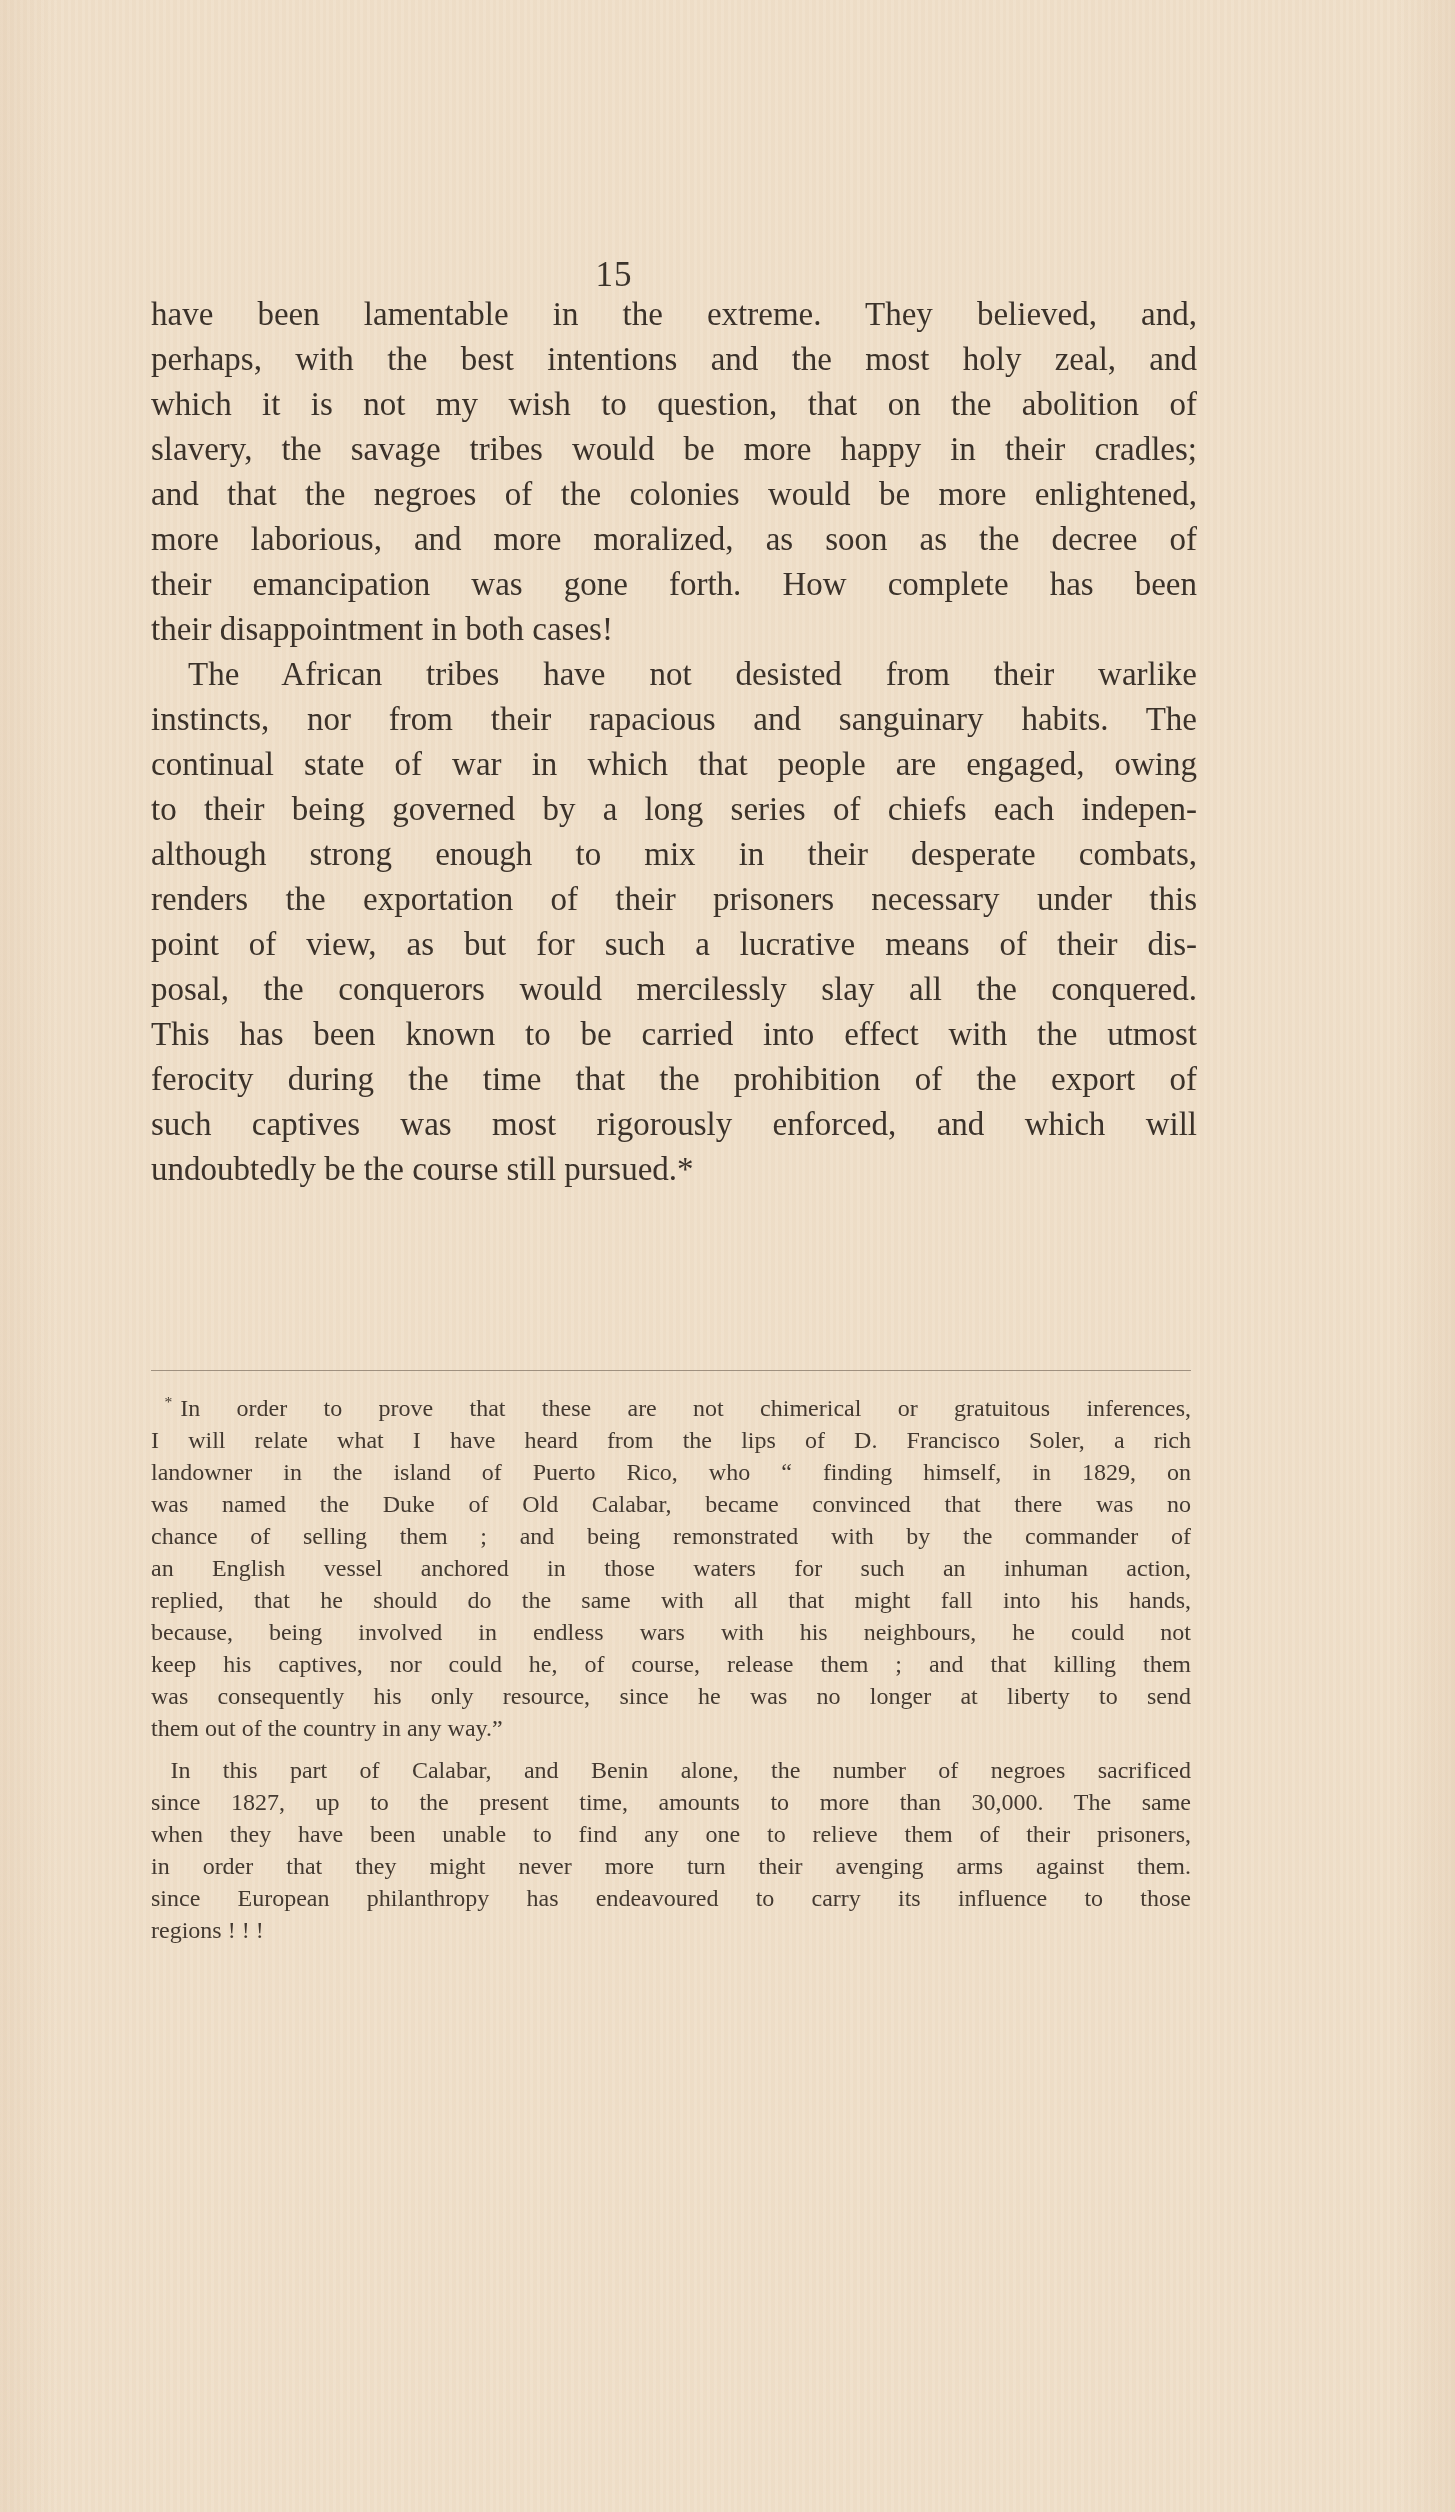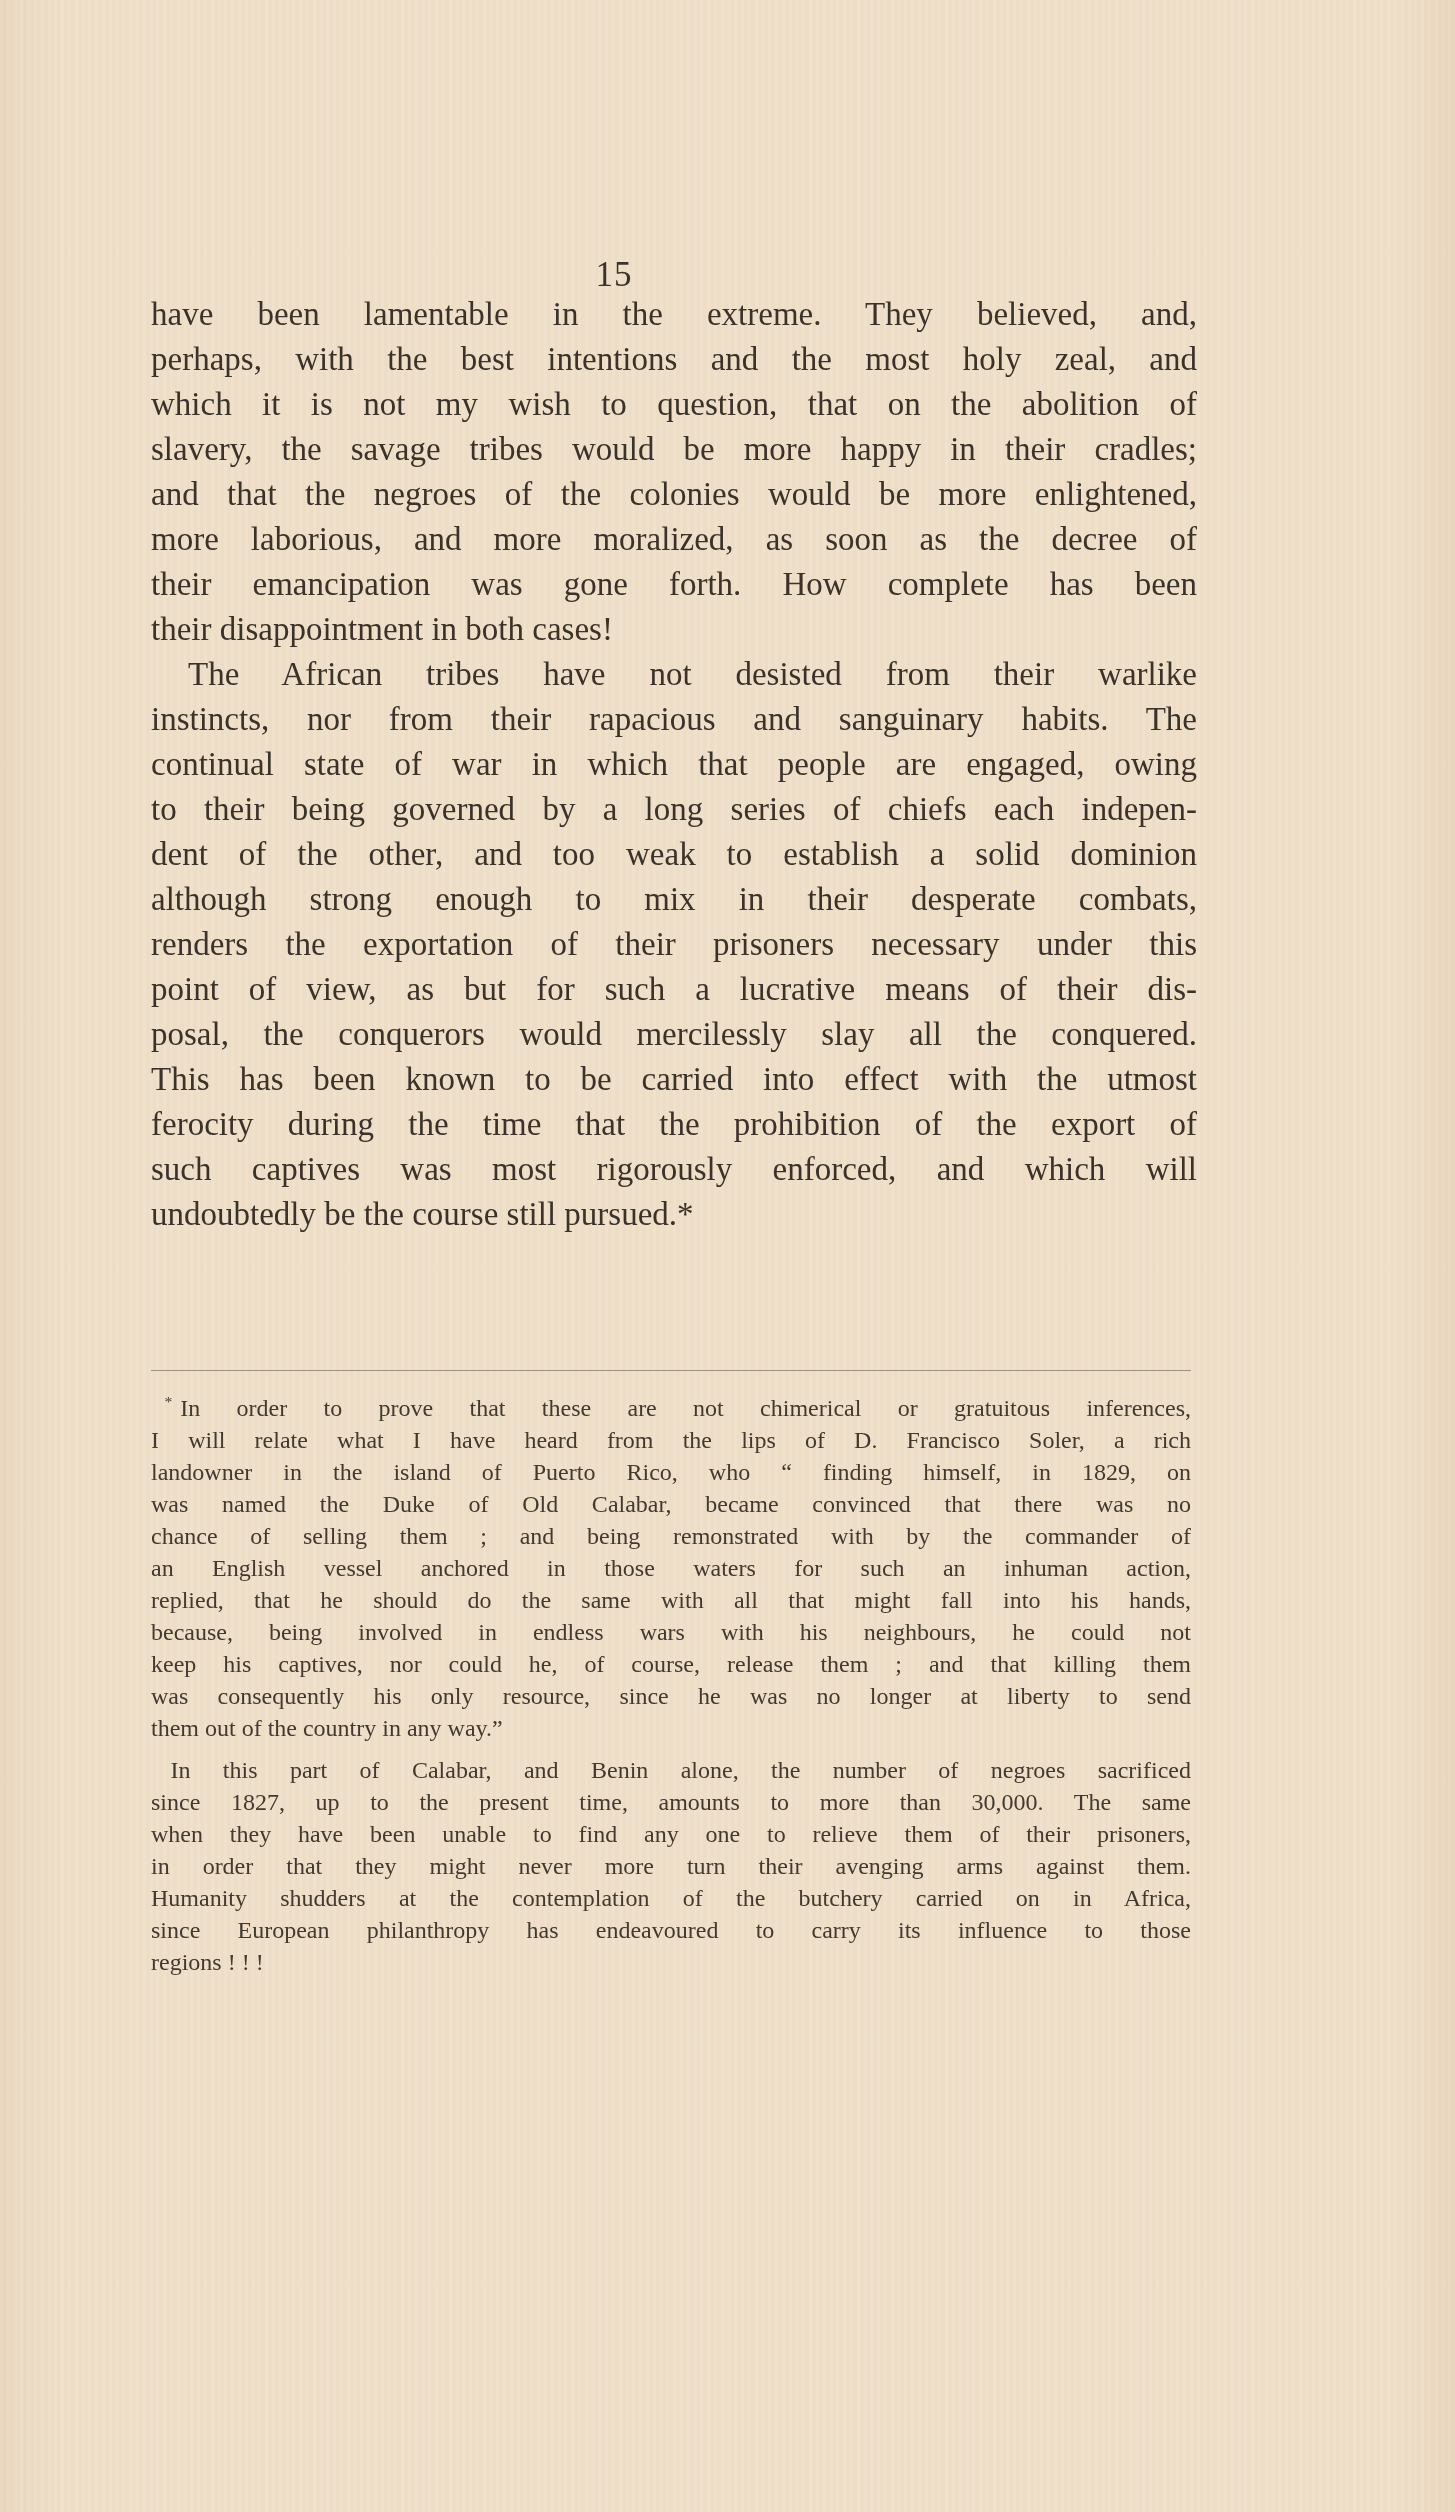--- a/index.html
+++ b/index.html
@@ -105,21 +105,20 @@
       <span class="line">and that the negroes of the colonies would be more enlightened,</span>
       <span class="line">more laborious, and more moralized, as soon as the decree of</span>
       <span class="line">their emancipation was gone forth.  How complete has been</span>
       <span class="line last">their disappointment in both cases!</span>
     </div>
     <div>
       <span class="line indent">The African tribes have not desisted from their warlike</span>
       <span class="line">instincts, nor from their rapacious and sanguinary habits.  The</span>
       <span class="line">continual state of war in which that people are engaged, owing</span>
       <span class="line">to their being governed by a long series of chiefs each indepen-</span>
-      <span class="line">dent of the other, and too weak to establish a solid dominion</span>
       <span class="line">although strong enough to mix in their desperate combats,</span>
       <span class="line">renders the exportation of their prisoners necessary under this</span>
       <span class="line">point of view, as but for such a lucrative means of their dis-</span>
       <span class="line">posal, the conquerors would mercilessly slay all the conquered.</span>
       <span class="line">This has been known to be carried into effect with the utmost</span>
       <span class="line">ferocity during the time that the prohibition of the export of</span>
       <span class="line">such captives was most rigorously enforced, and which will</span>
       <span class="line last">undoubtedly be the course still pursued.*</span>
     </div>
   </div>
@@ -142,20 +141,19 @@
       <span class="fline">keep his captives, nor could he, of course, release them ; and that killing them</span>
       <span class="fline">was consequently his only resource, since he was no longer at liberty to send</span>
       <span class="fline last">them out of the country in any way.”</span>
     </div>
     <div class="fgap"></div>
     <div>
       <span class="fline indent">In this part of Calabar, and Benin alone, the number of negroes sacrificed</span>
       <span class="fline">since 1827, up to the present time, amounts to more than 30,000.  The same</span>
       <span class="fline">when they have been unable to find any one to relieve them of their prisoners,</span>
       <span class="fline">in order that they might never more turn their avenging arms against them.</span>
-      <span class="fline">Humanity shudders at the contemplation of the butchery carried on in Africa,</span>
       <span class="fline">since European philanthropy has endeavoured to carry its influence to those</span>
       <span class="fline last">regions ! ! !</span>
     </div>
   </div>
 
 </div>
 
 
 </body></html>

